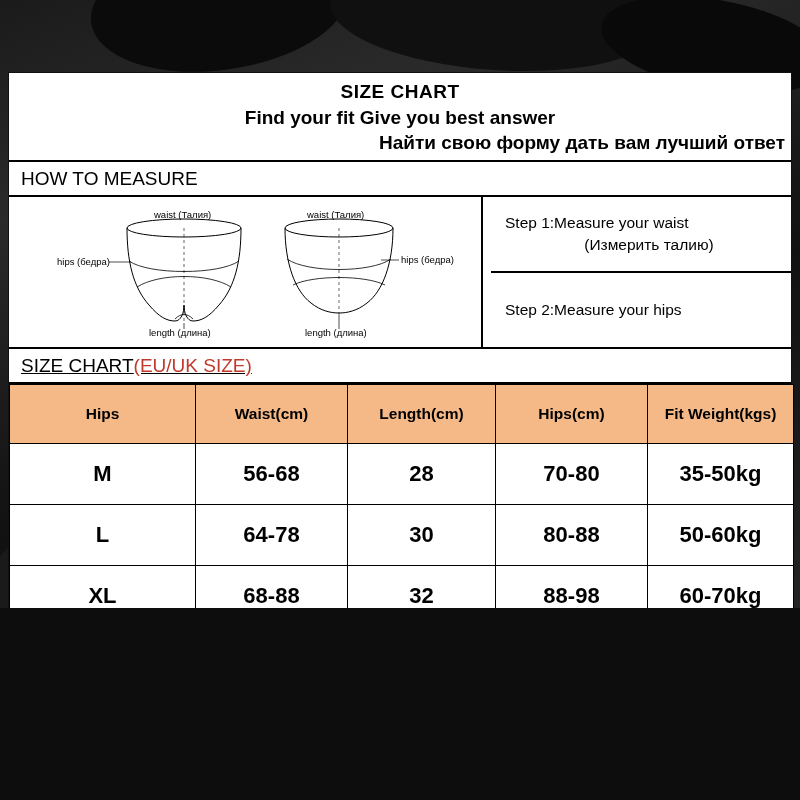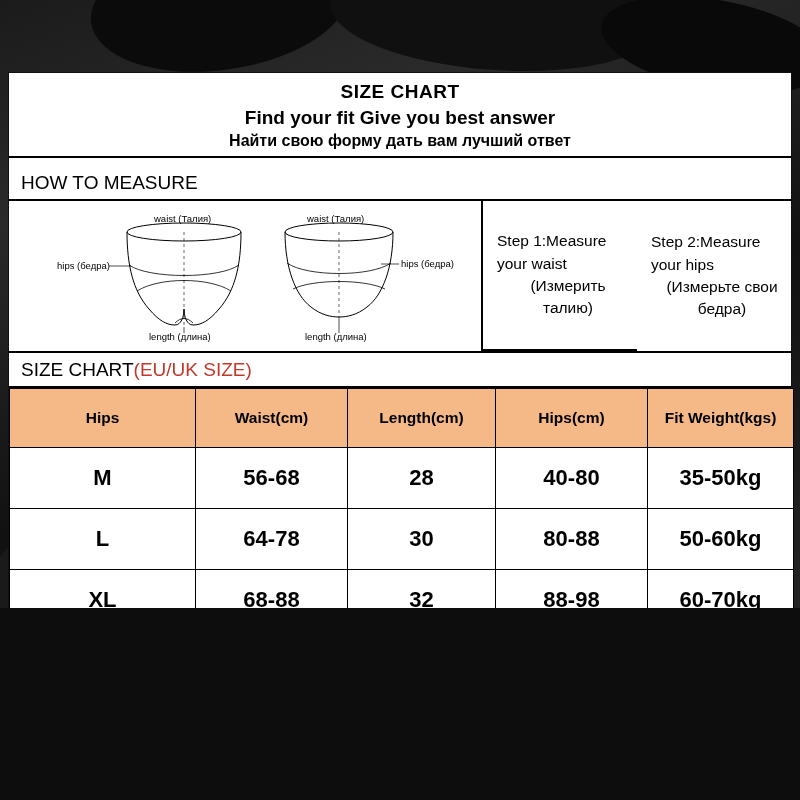--- a/index.html
+++ b/index.html
@@ -70,47 +70,49 @@
     color: #000;
     margin-bottom: 4px;
   }
   .header .line2 {
     font-size: 19px;
     font-weight: bold;
     color: #000;
     margin-bottom: 3px;
   }
   .header .line3 {
-    font-size: 16px;
-    font-weight: bold;
-    color: #000;
+    font-size: 19px;
+    font-weight: bold;
+    color: #000;
+    text-align: right;
   }
 
   .how-title {
     font-size: 19px;
     color: #000;
-    padding: 14px 0 5px 12px;
+    padding: 6px 0 5px 12px;
     border-bottom: 2px solid #000;
   }
 
   .measure-row {
     display: flex;
     border-bottom: 2px solid #000;
+    gap: 8px;
   }
   .diagram-cell {
     width: 474px;
     box-sizing: border-box;
     border-right: 2px solid #000;
     padding: 4px 0 2px 0;
     position: relative;
   }
   .steps-cell {
     flex: 1;
     display: flex;
-    flex-direction: row;
+    flex-direction: column;
   }
   .step {
     flex: 1;
     padding: 10px 8px 10px 14px;
     font-size: 15.5px;
     color: #000;
     line-height: 1.45;
     display: flex;
     flex-direction: column;
     justify-content: center;
@@ -121,20 +123,21 @@
   .step .sub {
     text-align: center;
     padding-left: 10px;
   }
 
   .chart-title {
     font-size: 19px;
     padding: 6px 0 5px 12px;
     color: #000;
     border-bottom: 2px solid #000;
+    text-decoration: underline;
   }
   .chart-title .eu {
     color: #c0392b;
   }
 
   table.size-table {
     border-collapse: collapse;
     width: 100%;
     table-layout: fixed;
   }
@@ -228,21 +231,20 @@
           <line x1="330" y1="114" x2="330" y2="128" stroke="#000" stroke-width="0.7"></line>
         </svg>
       </div>
       <div class="steps-cell">
         <div class="step first">
           <div>Step 1:Measure your waist</div>
           <div class="sub">(Измерить талию)</div>
         </div>
         <div class="step">
           <div>Step 2:Measure your hips</div>
-          <div class="sub">(Измерьте свои бедра)</div>
         </div>
       </div>
     </div>
 
     <div class="chart-title">
       <span>SIZE CHART</span><span class="eu">(EU/UK SIZE)</span>
     </div>
 
     <table class="size-table">
       <colgroup>
@@ -257,21 +259,21 @@
           <td>Hips</td>
           <td>Waist(cm)</td>
           <td>Length(cm)</td>
           <td>Hips(cm)</td>
           <td>Fit  Weight(kgs)</td>
         </tr>
         <tr class="data-row">
           <td class="size-col">M</td>
           <td>56-68</td>
           <td>28</td>
-          <td>40-80</td>
+          <td>70-80</td>
           <td>35-50kg</td>
         </tr>
         <tr class="data-row">
           <td class="size-col">L</td>
           <td>64-78</td>
           <td>30</td>
           <td>80-88</td>
           <td>50-60kg</td>
         </tr>
         <tr class="data-row">

